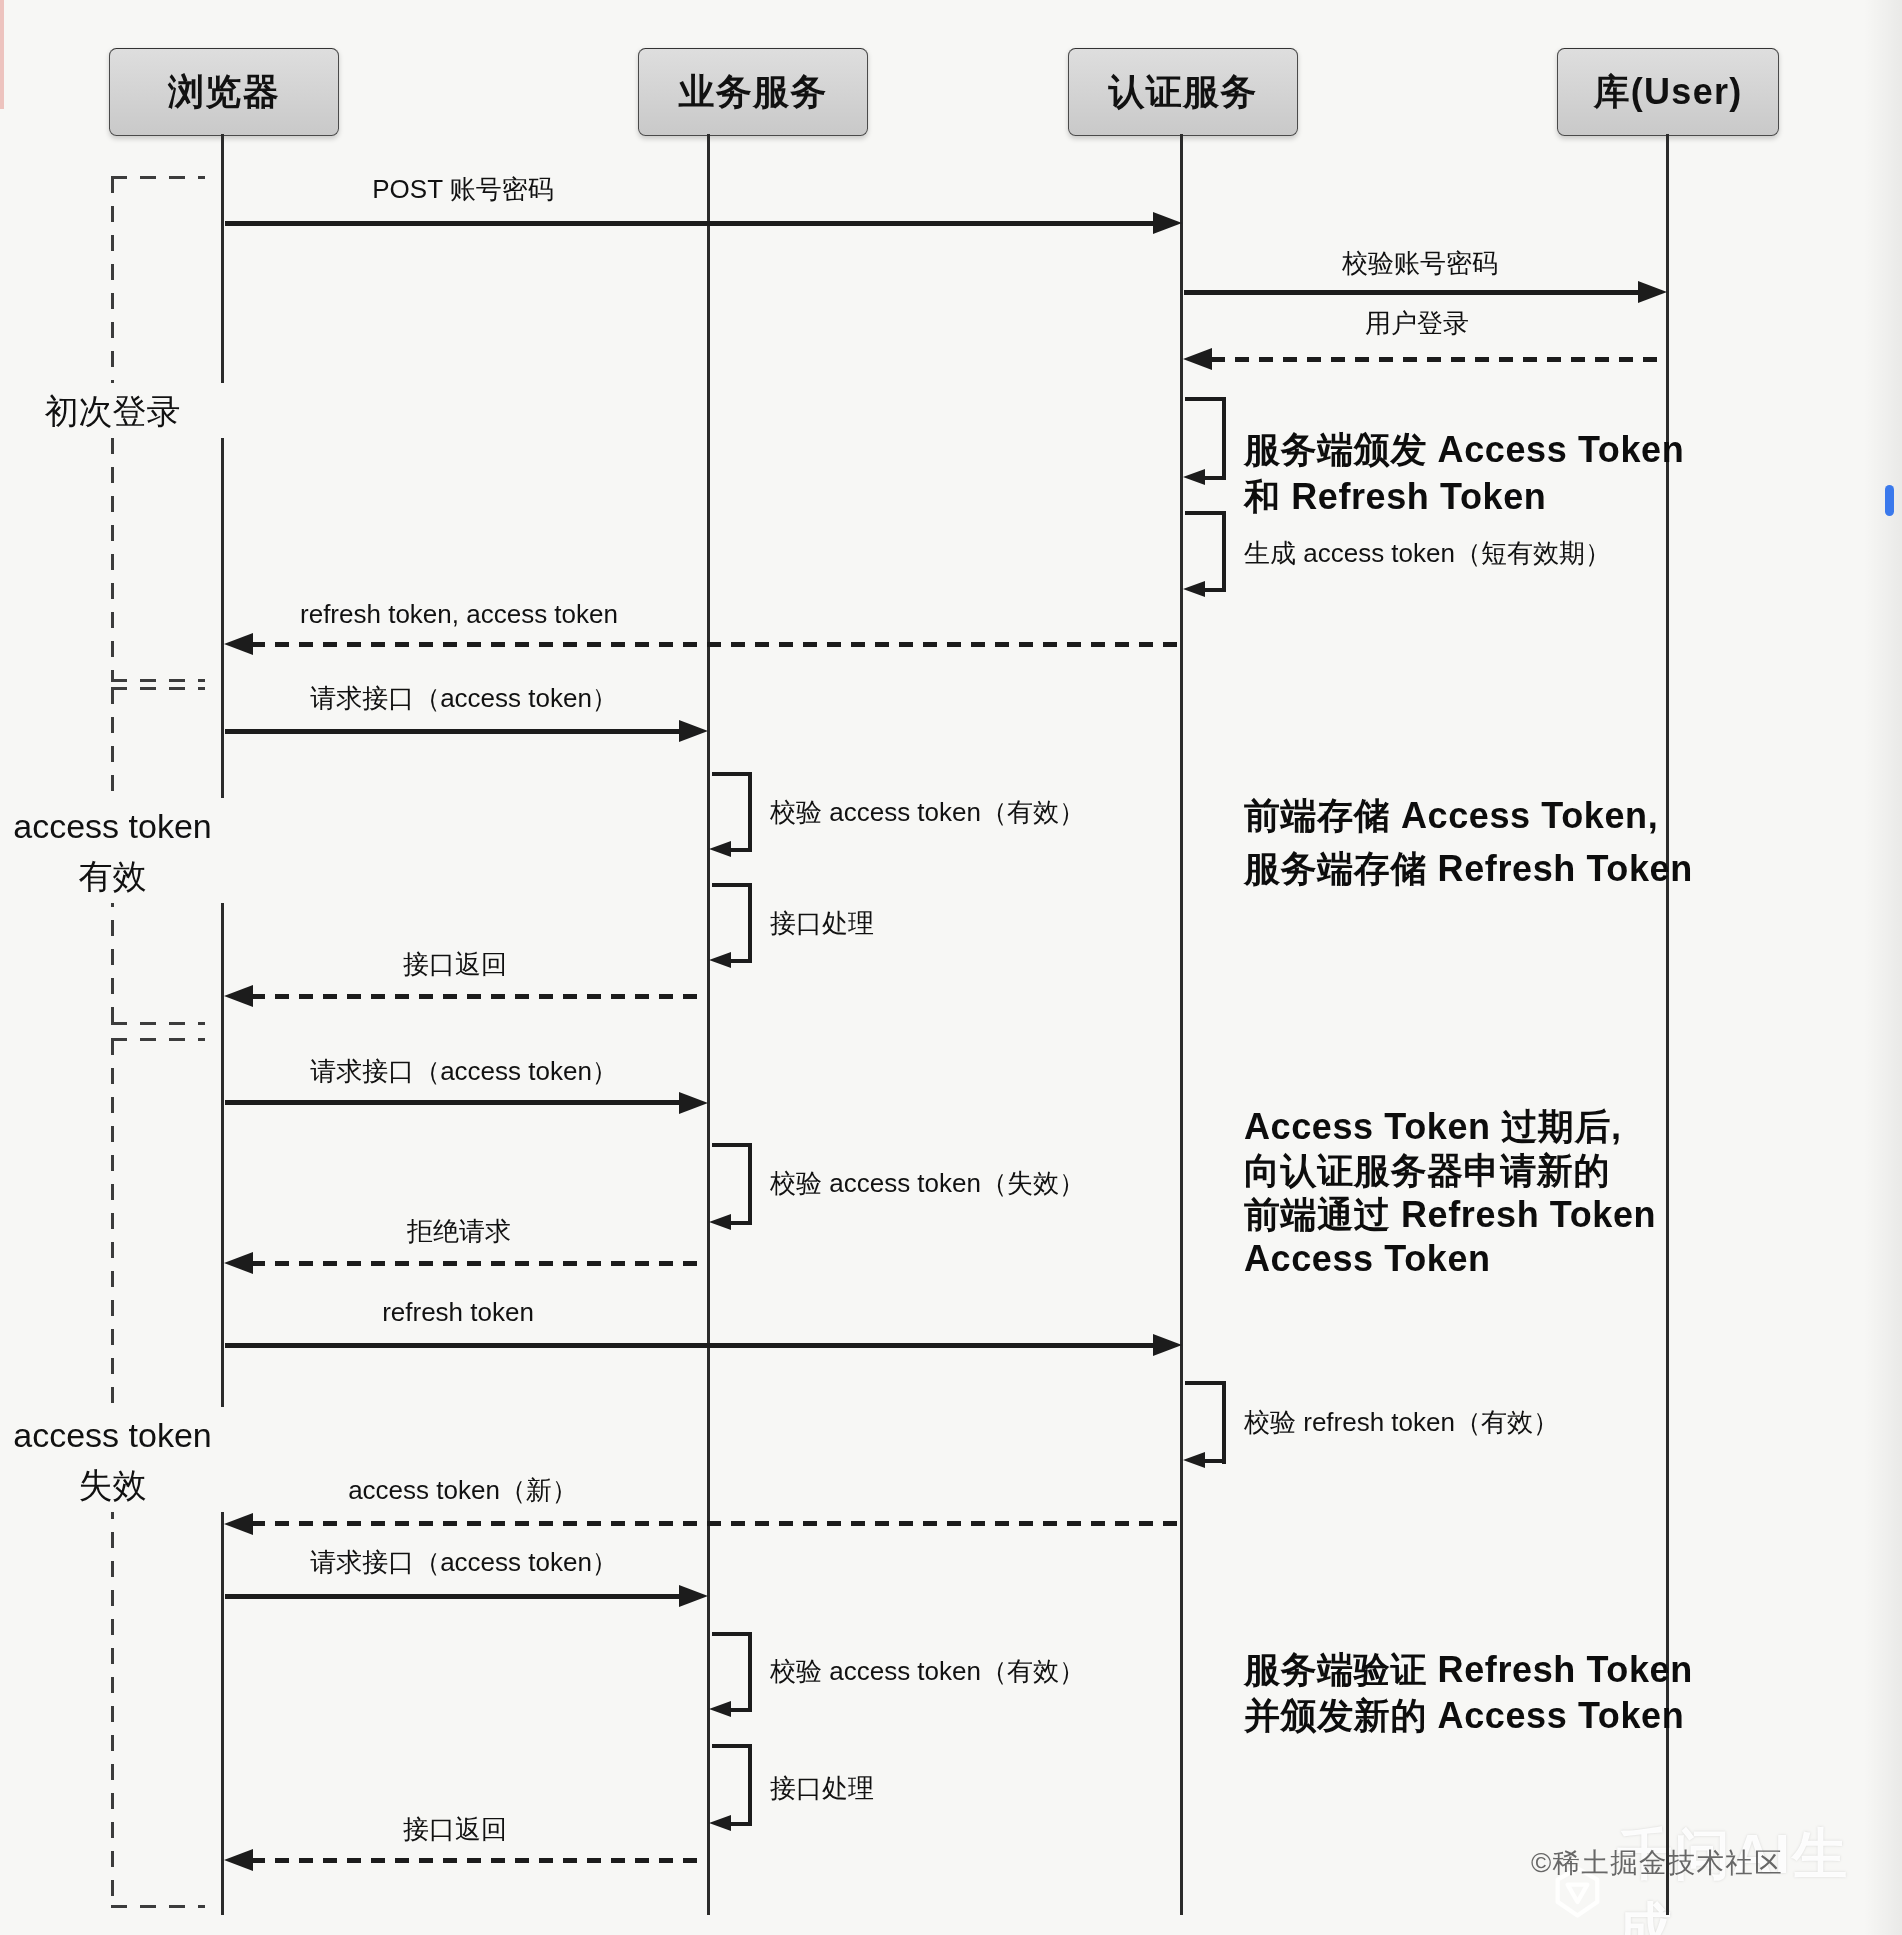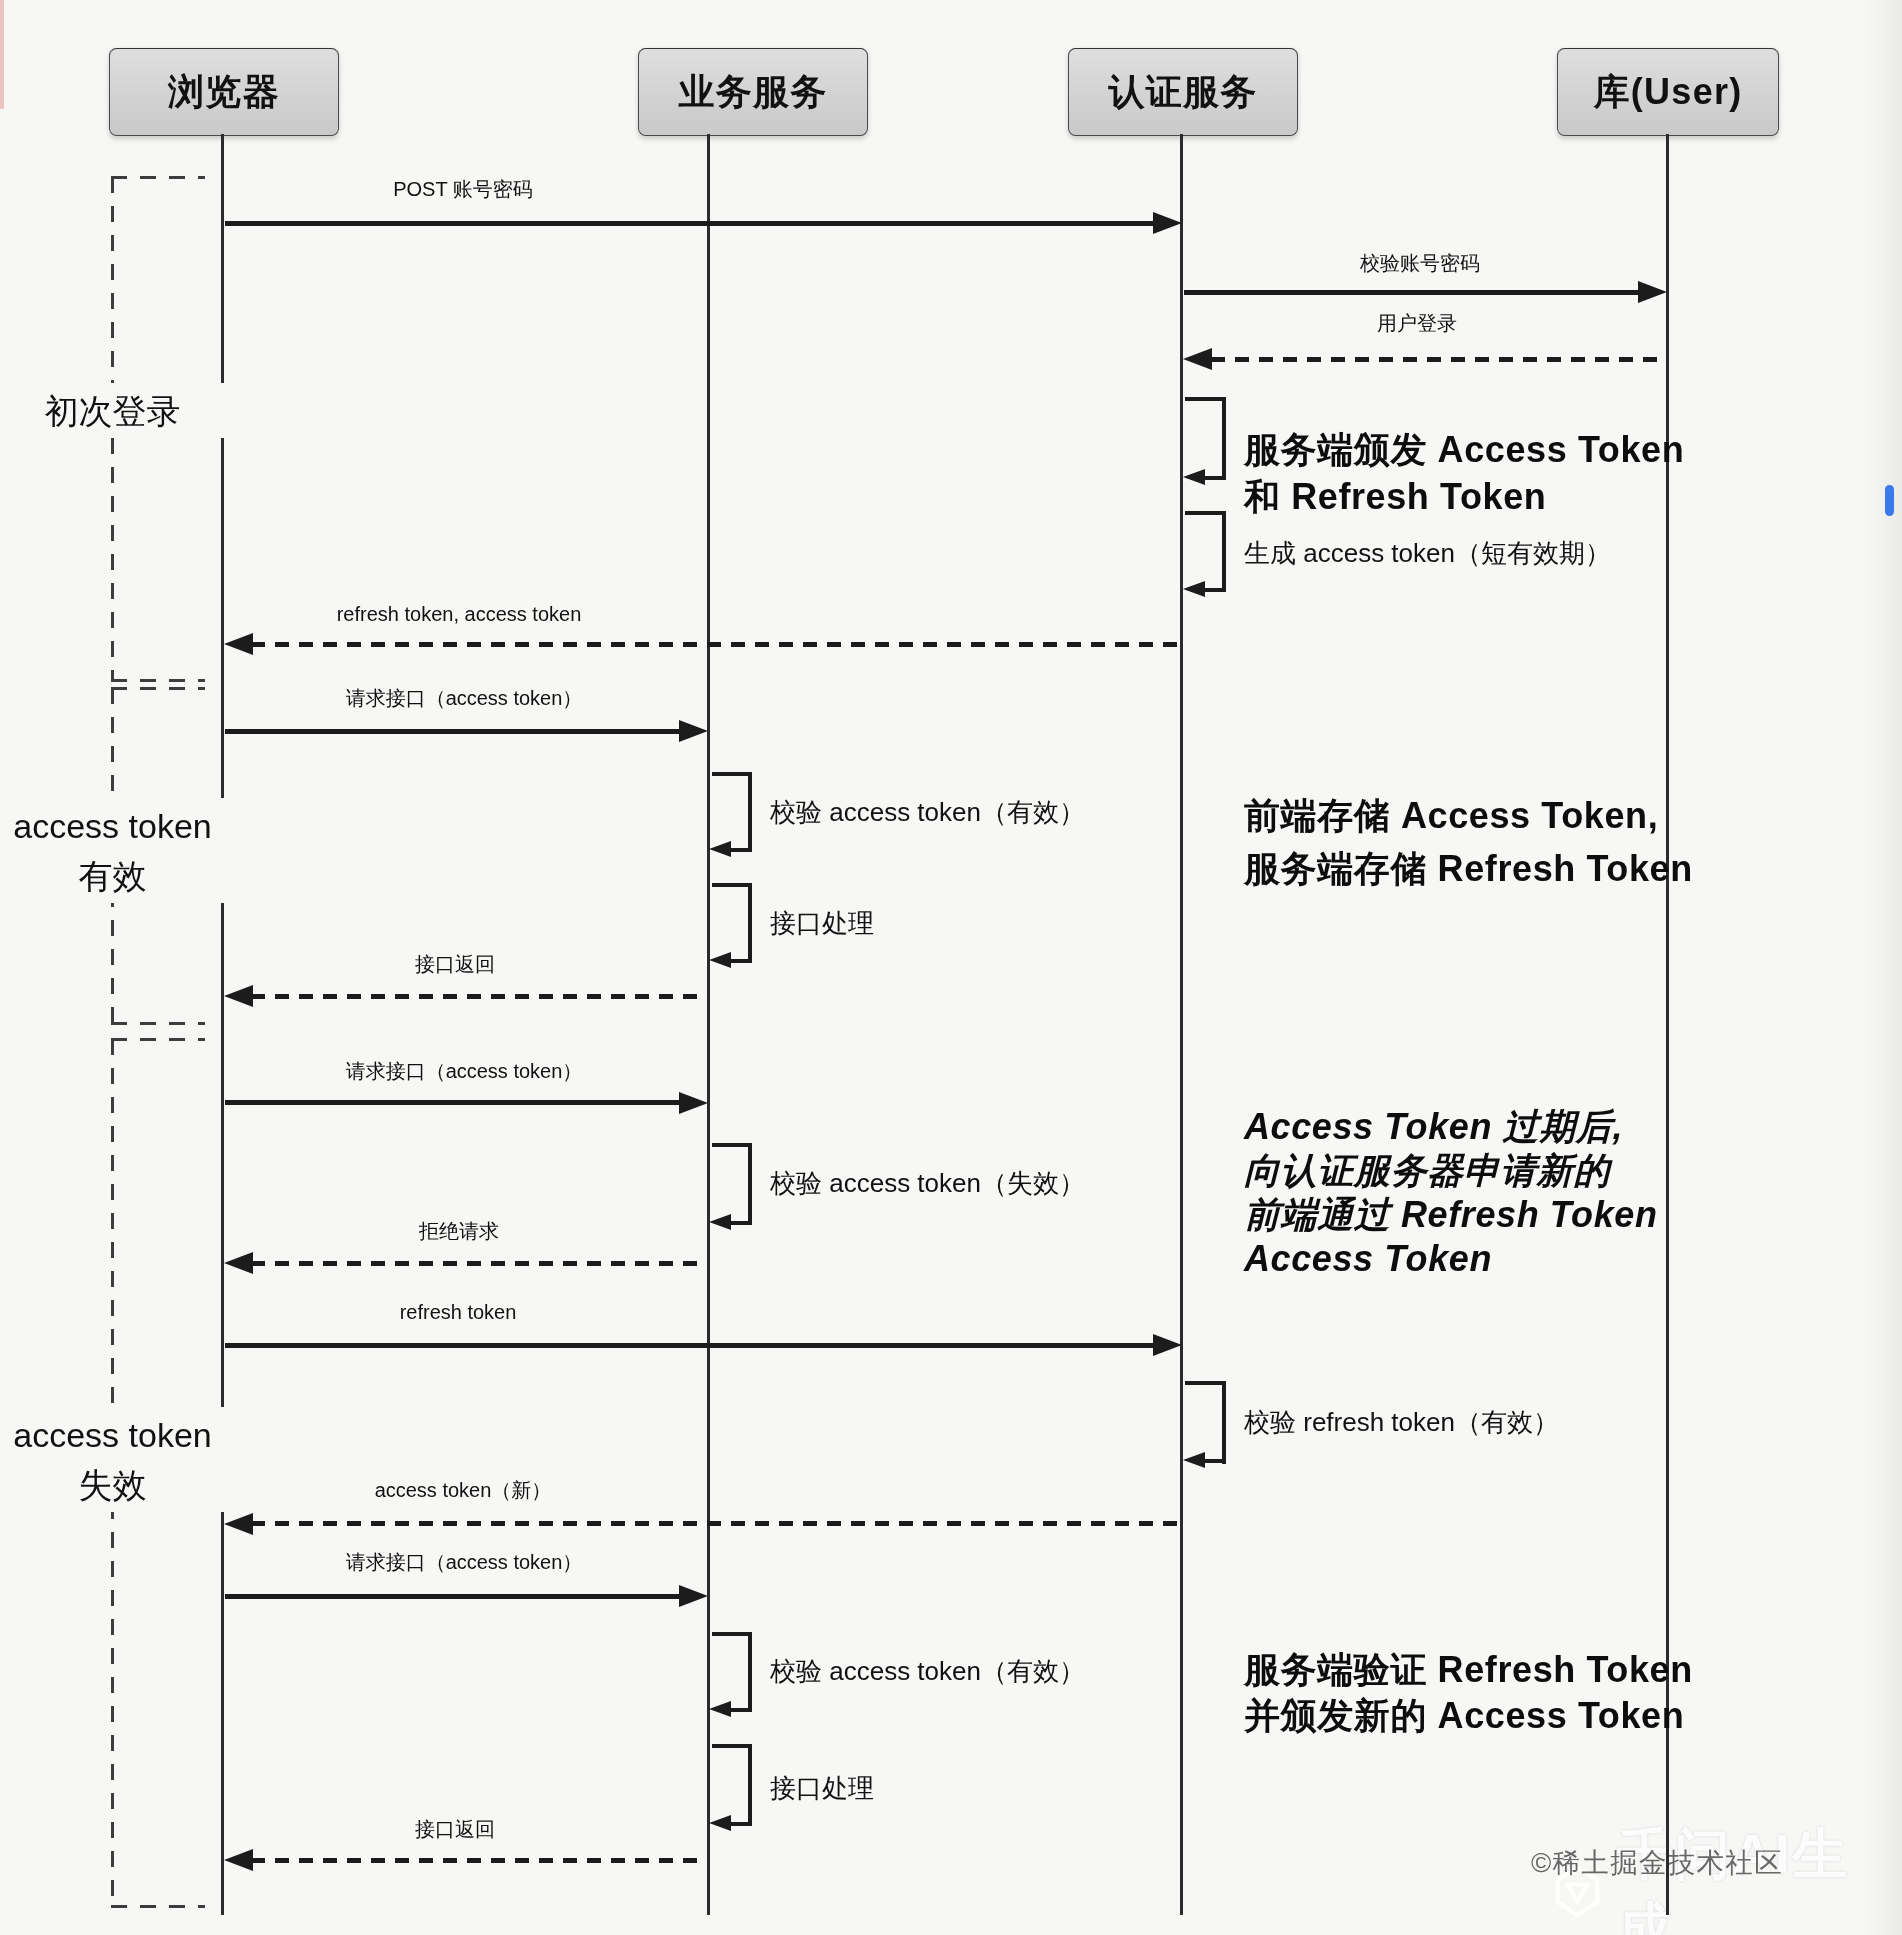--- a/index.html
+++ b/index.html
@@ -20,21 +20,21 @@
           background:var(--bg);padding:2.5px 0;}
   .sline{position:absolute;height:5px;background:var(--line);}
   .dline{position:absolute;height:5px;
          background:repeating-linear-gradient(to right,var(--line) 0 13.8px,transparent 13.8px 24px);}
   .head{position:absolute;width:0;height:0;border-top:11.3px solid transparent;border-bottom:11.3px solid transparent;}
   .head.hr{border-left:29px solid var(--line);}
   .head.hl{border-right:29px solid var(--line);}
   .heads{position:absolute;width:0;height:0;border-top:8.8px solid transparent;border-bottom:8.8px solid transparent;
          border-right:22.5px solid var(--line);}
   .loopbar{position:absolute;background:var(--line);}
-  .mlabel{position:absolute;text-align:center;font-size:20px;line-height:38px;color:#111;white-space:nowrap;}
+  .mlabel{position:absolute;text-align:center;font-size:26px;line-height:38px;color:#111;white-space:nowrap;}
   .llabel{position:absolute;font-size:26px;line-height:35px;color:#111;white-space:nowrap;}
   .note{position:absolute;font-size:36px;font-weight:600;color:#0d0d0d;white-space:nowrap;letter-spacing:0.6px;}
   .wm-white{position:absolute;left:1549px;top:1818px;display:flex;align-items:center;gap:11.3px;}
   .wm-white span{font-size:55px;font-weight:600;letter-spacing:2.5px;color:rgba(255,255,255,.92);
                  text-shadow:0 0 2.5px rgba(130,130,130,.28);}
   .wm-dark{position:absolute;left:1531px;top:1845px;font-size:27.5px;color:#4f4f4f;opacity:.85;
            letter-spacing:1.3px;white-space:nowrap;}
   .blue-pill{position:absolute;left:1885px;top:485px;width:8.8px;height:31px;border-radius:5px;background:var(--blue);}
 </style>
 </head>
@@ -160,21 +160,21 @@
       <div class="heads" style="left: 709px; top: 1815px;"></div>
       <div class="llabel" style="left: 770px; top: 1771px;">接口处理</div>
       <div class="note" style="left: 1244px; top: 426px; line-height: 47px;">
         <div>服务端颁发 Access Token</div>
         <div>和 Refresh Token</div>
       </div>
       <div class="note" style="left: 1244px; top: 789px; line-height: 53px;">
         <div>前端存储 Access Token,</div>
         <div>服务端存储 Refresh Token</div>
       </div>
-      <div class="note" style="left: 1244px; top: 1105px; line-height: 44px; font-style: italic;">
+      <div class="note" style="left: 1244px; top: 1105px; line-height: 44px;">
         <div>Access Token 过期后,</div>
         <div>向认证服务器申请新的</div>
         <div>前端通过 Refresh Token</div>
         <div>Access Token</div>
       </div>
       <div class="note" style="left: 1244px; top: 1647px; line-height: 46px;">
         <div>服务端验证 Refresh Token</div>
         <div>并颁发新的 Access Token</div>
       </div>
     </div>

